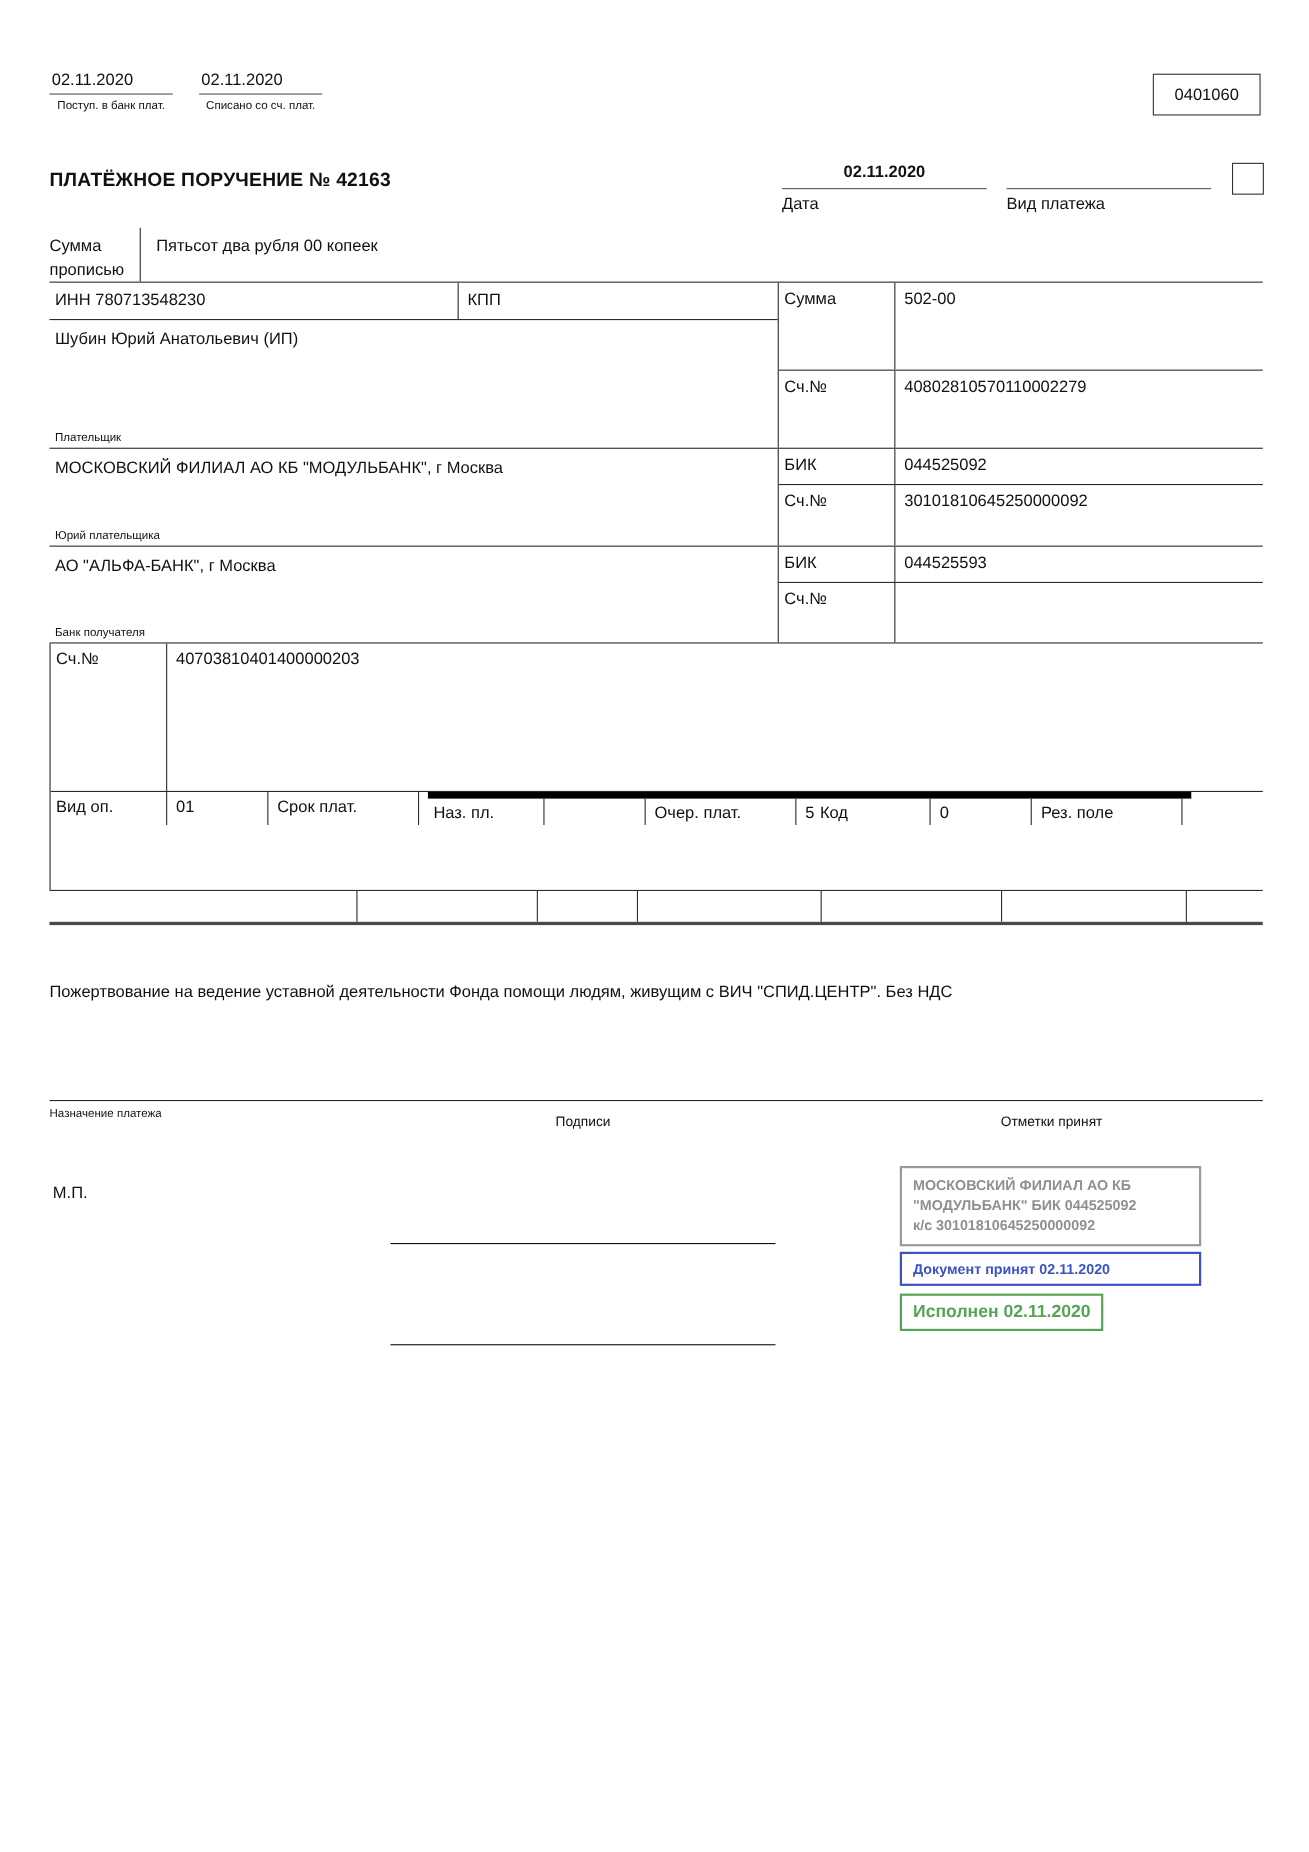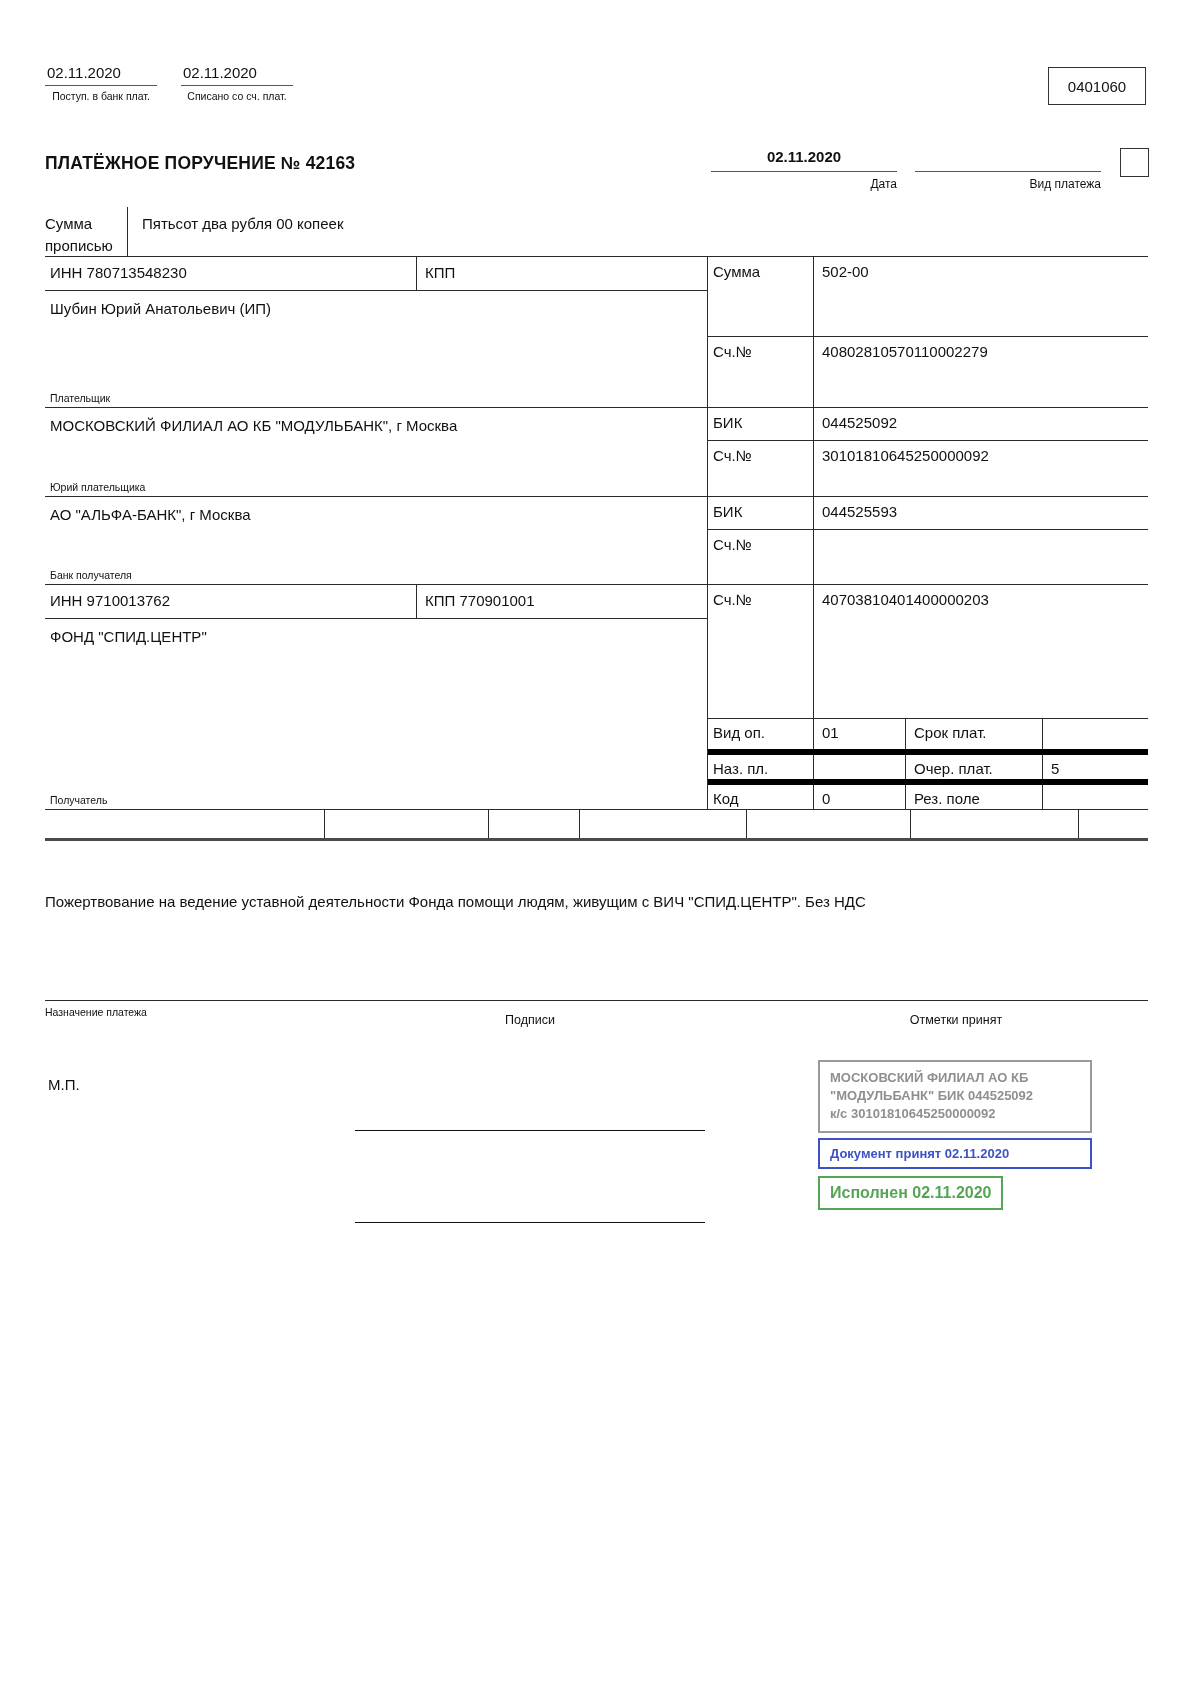--- a/index.html
+++ b/index.html
@@ -14,21 +14,21 @@
   .form-code-box { position:absolute; top:67px; left:1048px; width:98px; height:38px; border:1.5px solid #333;
                    display:flex; align-items:center; justify-content:center; font-size:15px; }
 
   
   .title-row { position:absolute; top:148px; left:45px; width:1103px; height:48px; }
   .doc-title { font-size:17.5px; font-weight:bold; letter-spacing:0.2px; position:absolute; top:5px; left:0; }
   .field-with-line { position:absolute; display:flex; flex-direction:column; }
   .fld-date { left:666px; width:186px; }
   .fld-kind { left:870px; width:186px; }
   .field-with-line .fval { font-size:15px; font-weight:bold; text-align:center; height:24px; border-bottom:1.5px solid #555; }
-  .field-with-line .flbl { font-size:12px; text-align:right; padding-top:5px; }
+  .field-with-line .flbl { font-size:15px; text-align:left; padding-top:5px; }
   .kind-box { position:absolute; top:0; left:1075px; width:29px; height:29px; border:1.5px solid #333; }
 
   
   .main-table { position:absolute; top:207px; left:45px; width:1103px; font-size:15px; }
   .row-amount-words { display:flex; height:50px; border-bottom:1px solid #2b2b2b; }
   .row-amount-words .awl { width:83px; border-right:1px solid #2b2b2b; font-size:15px; padding-top:6px; line-height:1.45; }
   .row-amount-words .awv { flex:1; padding:8px 0 0 14px; }
 
   .band { display:flex; border-bottom:1px solid #2b2b2b; }
   .band-left { width:662px; display:flex; flex-direction:column; }
@@ -40,21 +40,21 @@
   .innkpp .c1 { width:372px; border-right:1px solid #2b2b2b; padding:7px 0 0 5px; }
   .innkpp .c2 { flex:1; padding:7px 0 0 8px; }
   .party-name { padding:9px 8px 0 5px; flex:1; }
   .section-label { font-size:10.5px; padding:0 0 3px 5px; }
 
   .band1 { height:151px; } .band1 .r1 { height:80px; border-bottom:1px solid #2b2b2b; } .band1 .r2 { height:70px; }
   .band2 { height:89px; }  .band2 .r1 { height:33px; border-bottom:1px solid #2b2b2b; } .band2 .r2 { height:55px; }
   .band3 { height:88px; }  .band3 .r1 { height:33px; border-bottom:1px solid #2b2b2b; } .band3 .r2 { height:54px; }
   .band4 { height:225px; } .band4 .racc { height:135px; border-bottom:1px solid #2b2b2b; }
 
-  .op-grid { display:flex; flex-direction:column; flex:1;justify-content:flex-end; }
+  .op-grid { display:flex; flex-direction:row; flex:1; }
   .op-row { display:flex; height:30px; }
   .op-row + .op-row { border-top:6px solid #000000; }
   .op-row .ol { width:106px; border-right:1px solid #2b2b2b; padding:5px 0 0 5px; }
   .op-row .ov { width:92px; border-right:1px solid #2b2b2b; padding:5px 0 0 8px; }
   .op-row .ol2 { width:137px; border-right:1px solid #2b2b2b; padding:5px 0 0 8px; }
   .op-row .ov2 { flex:1; padding:5px 0 0 8px; }
 
   .tax-row { display:flex; height:31px; border-bottom:3px solid #4a4a4a; }
   .tax-row .tc { border-right:1px solid #2b2b2b; height:100%; }
   .tax-row .tc:last-child { border-right:none; }
@@ -163,28 +163,20 @@
           <div class="k">БИК</div>
           <div class="v">044525593</div>
         </div>
         <div class="kv-row r2">
           <div class="k">Сч.№</div>
         </div>
       </div>
     </div>
 
     <div class="band band4">
-      <div class="band-left">
-        <div class="innkpp">
-          <div class="c1">ИНН 9710013762</div>
-          <div class="c2">КПП 770901001</div>
-        </div>
-        <div class="party-name">ФОНД "СПИД.ЦЕНТР"</div>
-        <div class="section-label">Получатель</div>
-      </div>
       <div class="band-right">
         <div class="kv-row racc">
           <div class="k">Сч.№</div>
           <div class="v">40703810401400000203</div>
         </div>
         <div class="op-grid">
           <div class="op-row">
             <div class="ol">Вид оп.</div>
             <div class="ov">01</div>
             <div class="ol2">Срок плат.</div>

